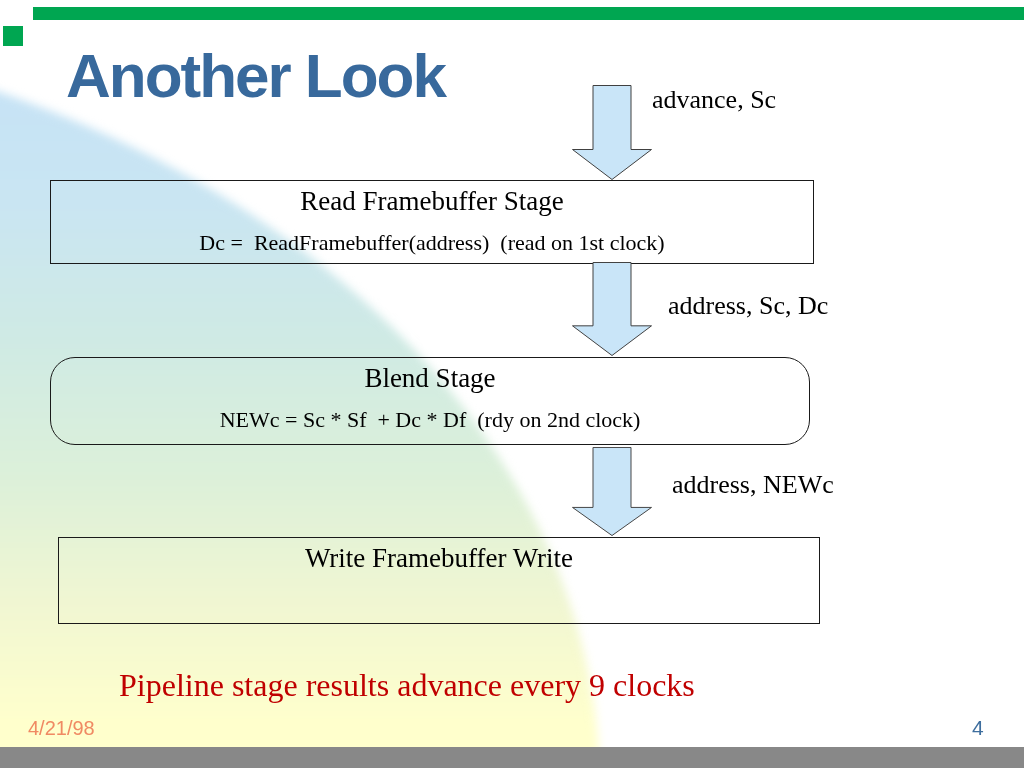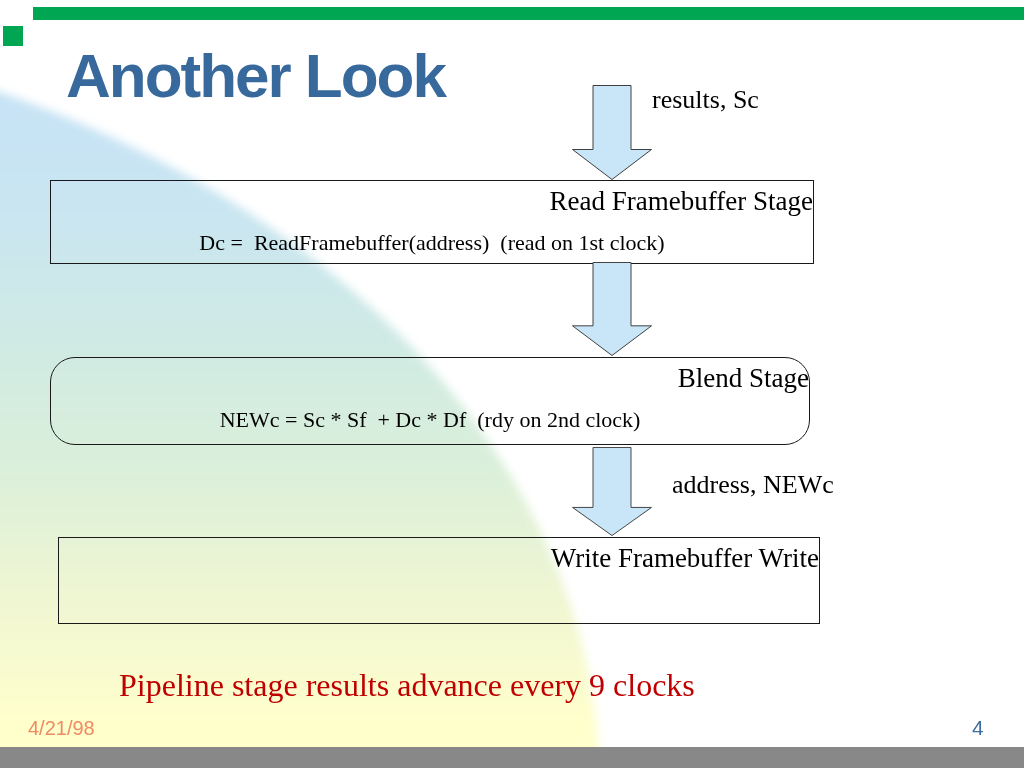--- a/index.html
+++ b/index.html
@@ -50,21 +50,21 @@
   .label-1{left:652px;top:85px;}
   .label-2{left:668px;top:291px;}
   .label-3{left:672px;top:470px;}
   .stage-box{
     position:absolute;border:1px solid #1a1a1a;background:transparent;
   }
   .box-1{left:50px;top:180px;width:762px;height:82px;}
   .box-2{left:50px;top:357px;width:758px;height:86px;border-radius:25px;}
   .box-3{left:58px;top:537px;width:760px;height:85px;}
   .stage-name{
-    position:absolute;top:5px;left:0;width:100%;text-align:right;
+    position:absolute;top:5px;left:0;width:100%;text-align:center;
     font-size:27px;white-space:pre;
   }
   .stage-detail{
     position:absolute;top:49px;left:0;width:100%;text-align:center;
     font-size:22px;white-space:pre;
   }
   .summary{
     position:absolute;left:119px;top:667px;
     font-size:32px;white-space:pre;
     color:var(--summary_red,#C00000);
@@ -88,30 +88,31 @@
   <div class="bg-ellipse"></div>
 
   <div class="top-bar"></div>
   <div class="top-square"></div>
 
   <div class="title">Another Look</div>
 
   <svg class="flow-arrow arrow-1" viewBox="0 0 80 95" preserveAspectRatio="none">
     <polygon points="21,0.5 59,0.5 59,64.5 79.5,64.5 40,94.5 0.5,64.5 21,64.5"></polygon>
   </svg>
-  <div class="arrow-label label-1">results, Sc</div>
+  <div class="arrow-label label-1">advance, Sc</div>
 
   <div class="stage-box box-1">
     <div class="stage-name">Read Framebuffer Stage</div>
     <div class="stage-detail">Dc =  ReadFramebuffer(address)  (read on 1st clock)</div>
   </div>
 
   <svg class="flow-arrow arrow-2" viewBox="0 0 80 95" preserveAspectRatio="none">
     <polygon points="21,0.5 59,0.5 59,64.5 79.5,64.5 40,94.5 0.5,64.5 21,64.5"></polygon>
   </svg>
+  <div class="arrow-label label-2">address, Sc, Dc</div>
 
   <div class="stage-box box-2">
     <div class="stage-name">Blend Stage</div>
     <div class="stage-detail">NEWc = Sc * Sf  + Dc * Df  (rdy on 2nd clock)</div>
   </div>
 
   <svg class="flow-arrow arrow-3" viewBox="0 0 80 95" preserveAspectRatio="none">
     <polygon points="21,0.5 59,0.5 59,64.5 79.5,64.5 40,94.5 0.5,64.5 21,64.5"></polygon>
   </svg>
   <div class="arrow-label label-3">address, NEWc</div>

